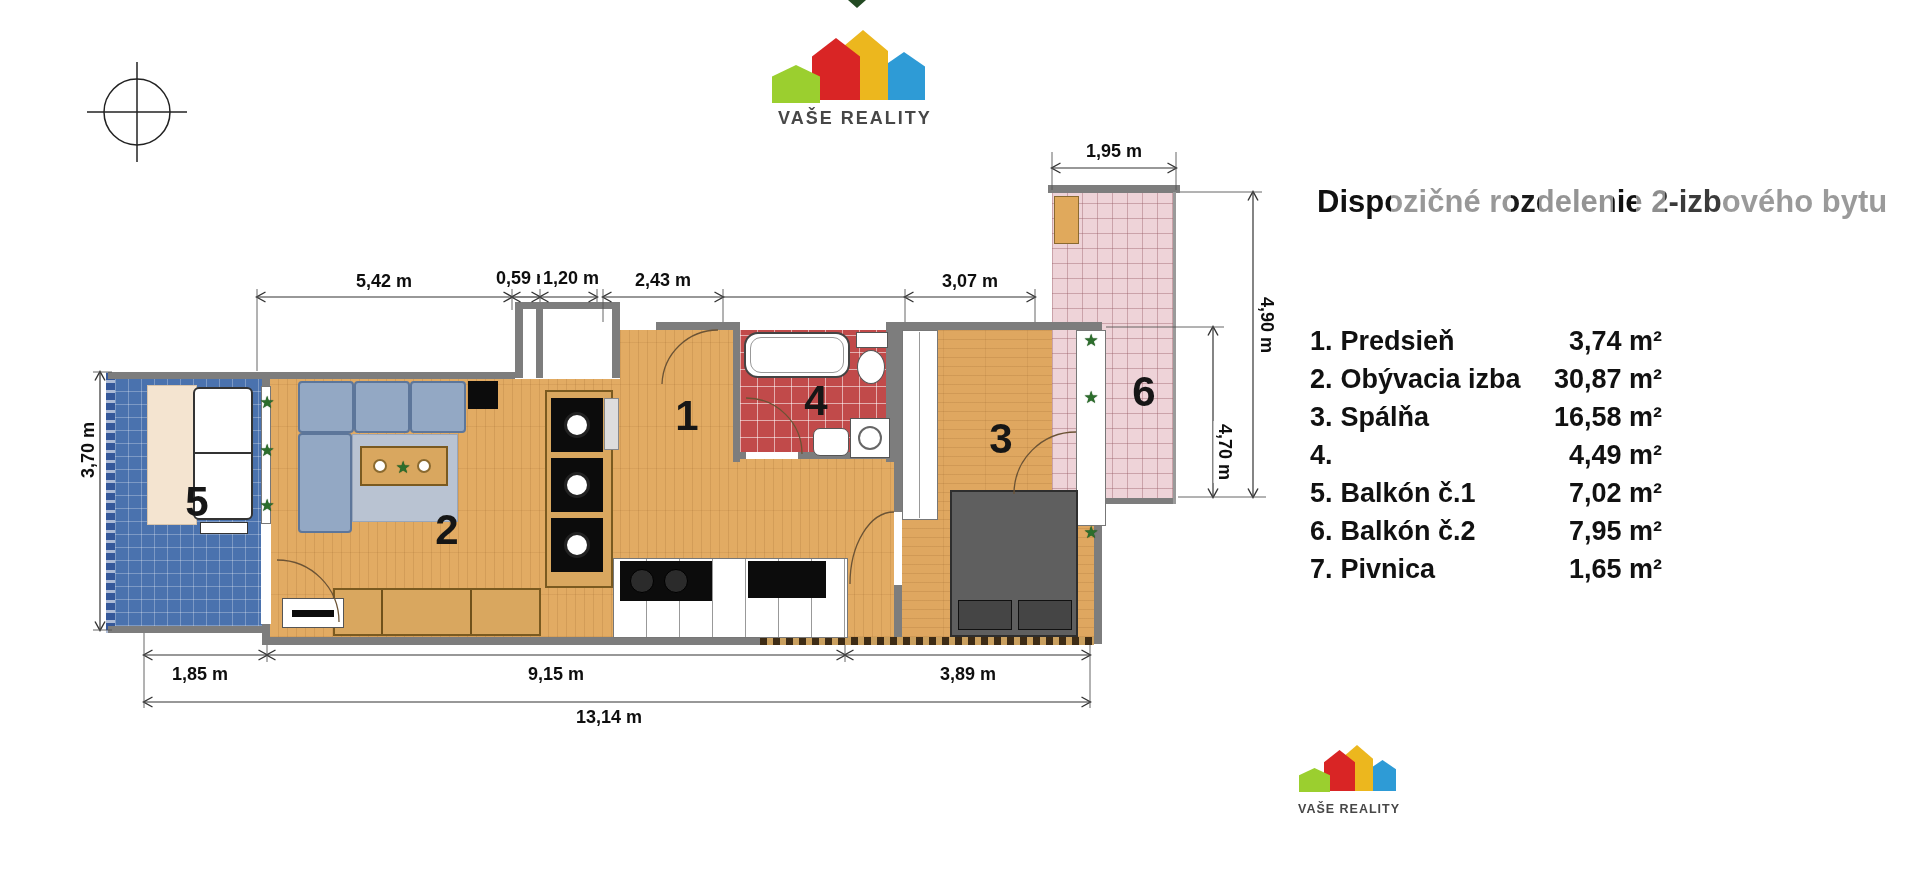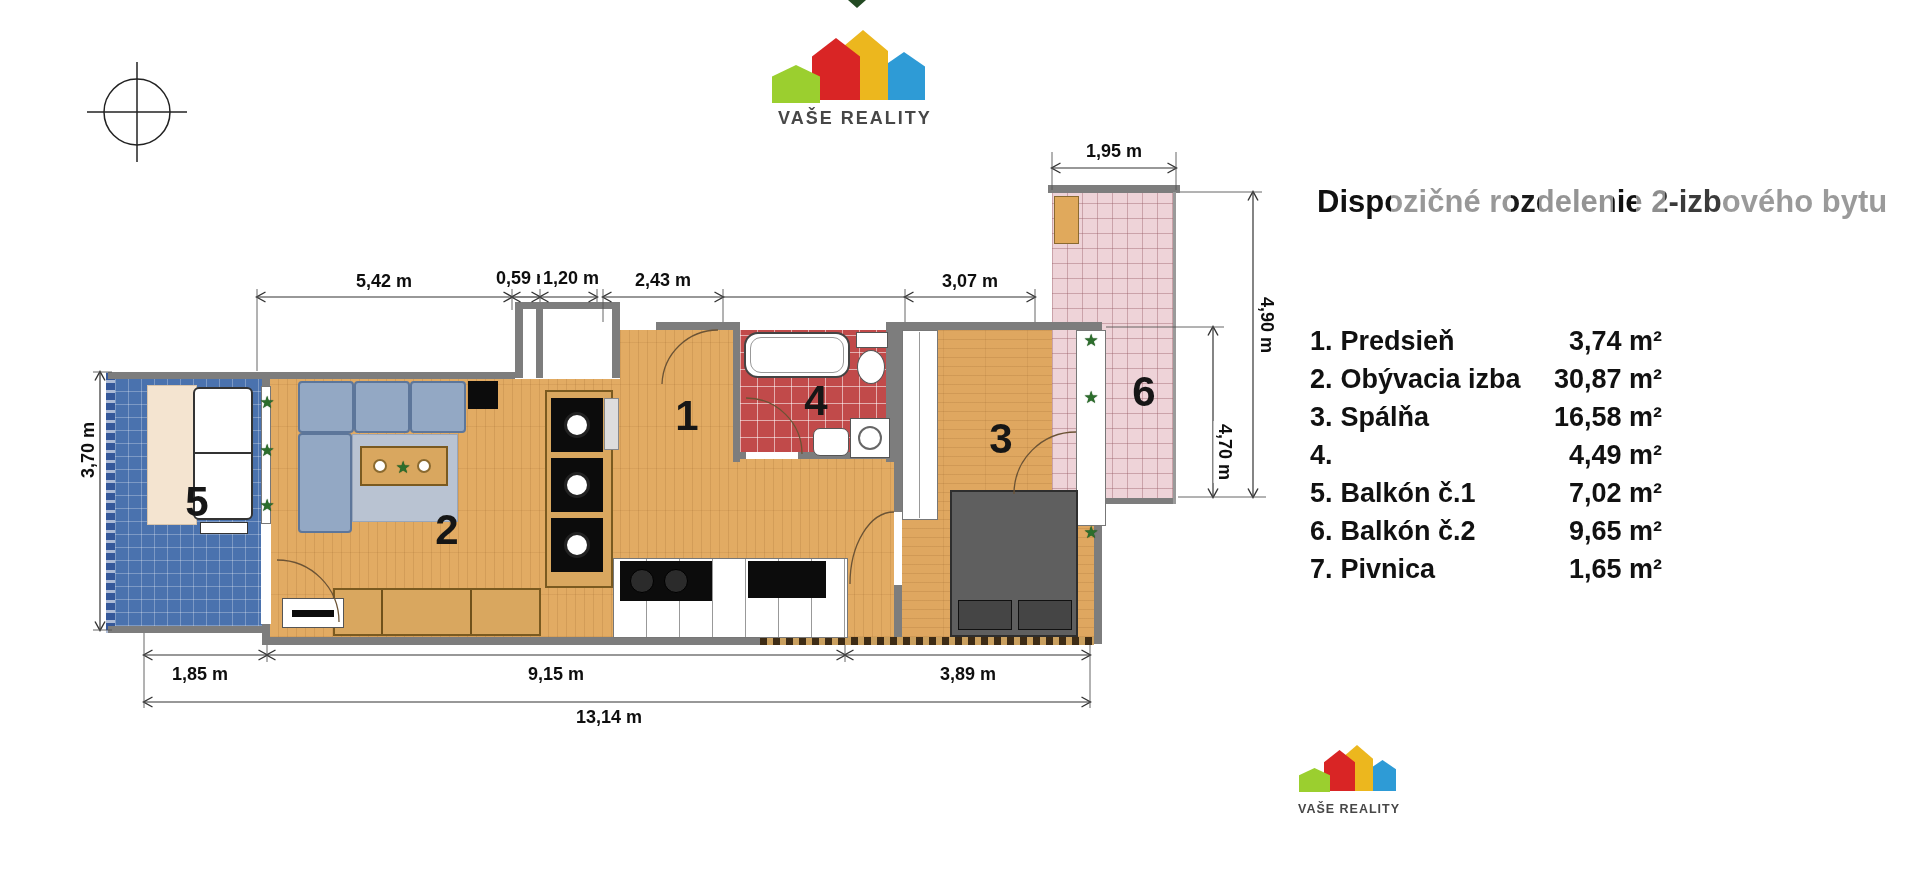--- a/index.html
+++ b/index.html
@@ -83,21 +83,21 @@
       <span class="area">4,49 m²</span>
     </div>
   <div class="lrow">
       <span>5.</span>
       <span class="lname">Balkón č.1</span>
       <span class="area">7,02 m²</span>
     </div>
   <div class="lrow">
       <span>6.</span>
       <span class="lname">Balkón č.2</span>
-      <span class="area">9,65 m²</span>
+      <span class="area">7,95 m²</span>
     </div>
   <div class="lrow">
       <span>7.</span>
       <span class="lname">Pivnica</span>
       <span class="area">1,65 m²</span>
     </div>
 </div>
 
 <div class="abs btile" style="left:115px;top:379px;width:147px;height:247px;"></div>
 <div class="abs" style="left:106px;top:372px;width:9px;height:261px;background:#35589a;background-image:repeating-linear-gradient(0deg,rgba(255,255,255,.6) 0 3px,transparent 3px 10px);"></div>

